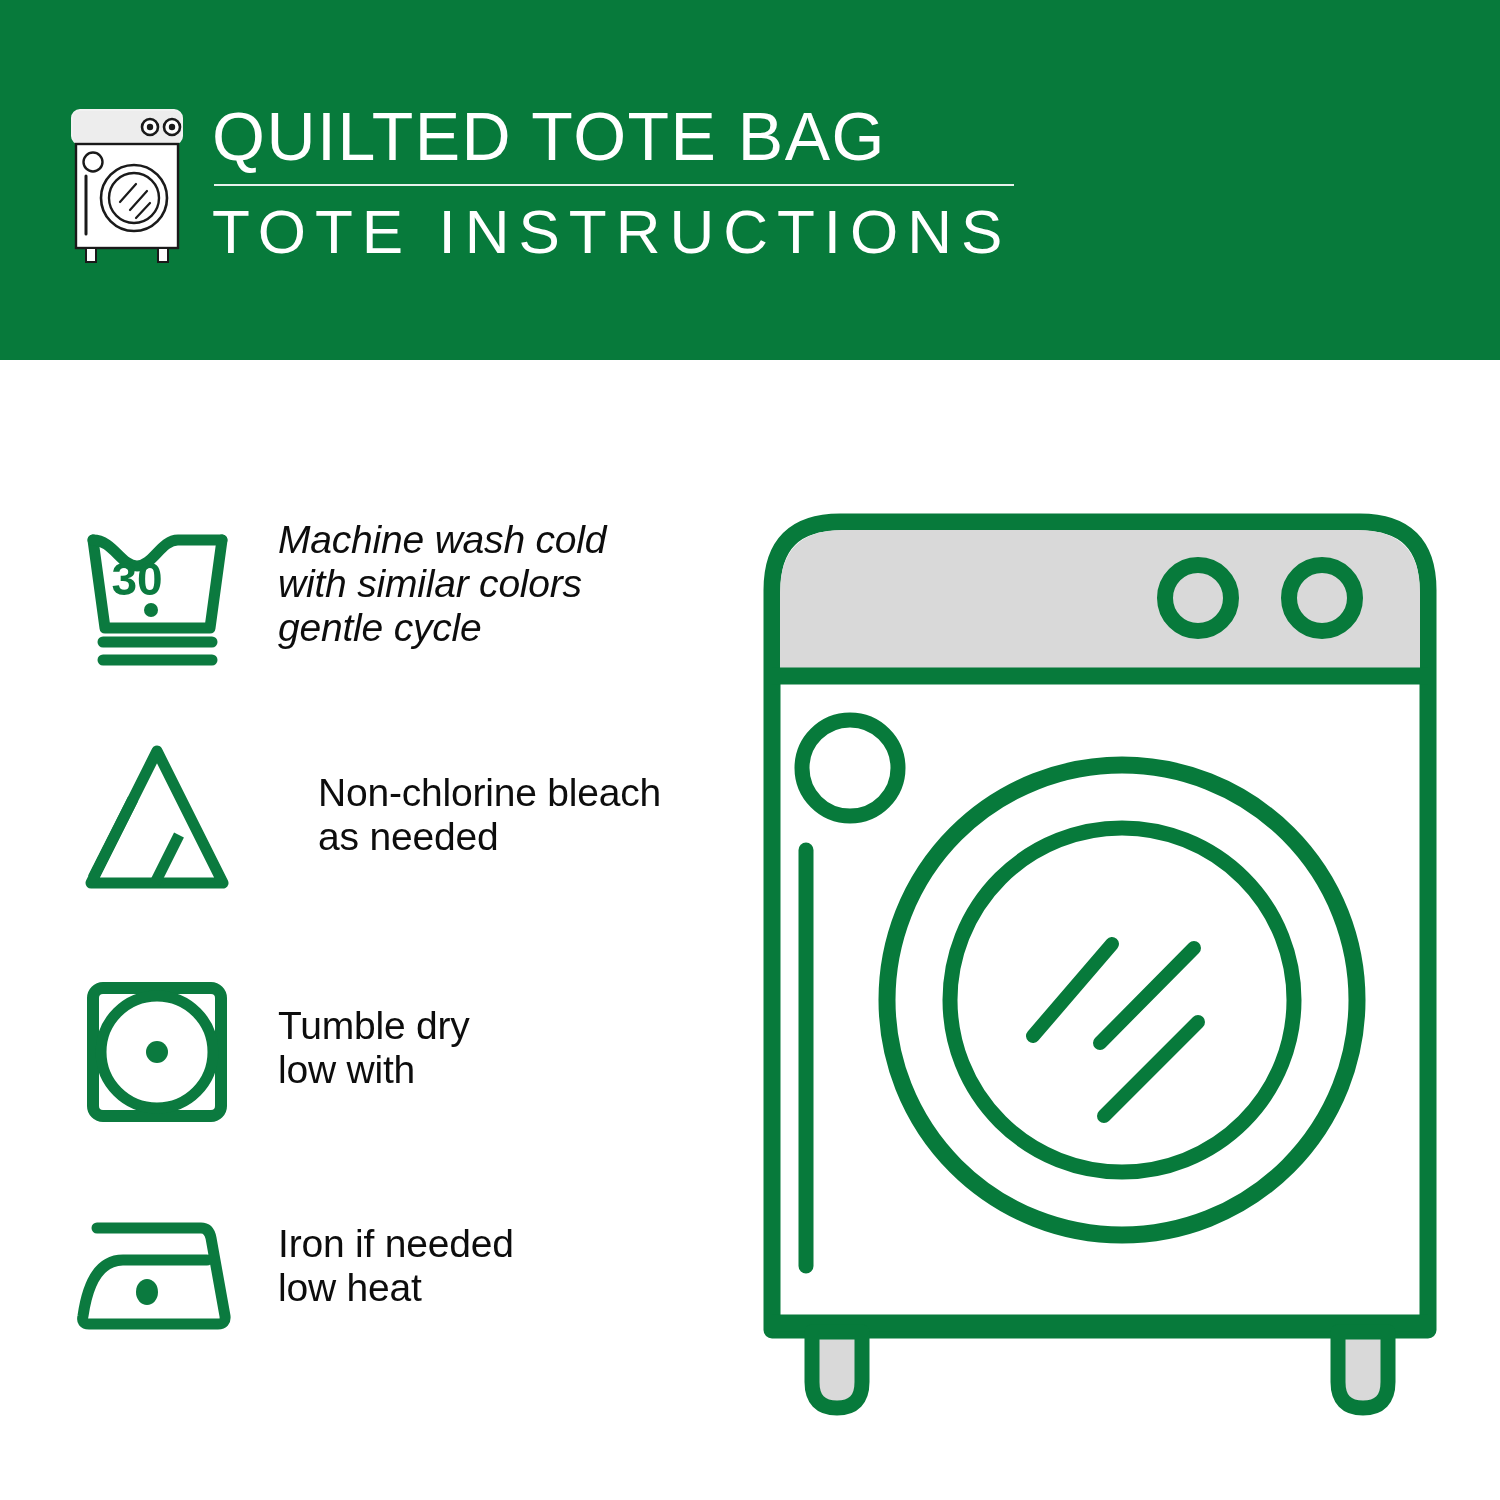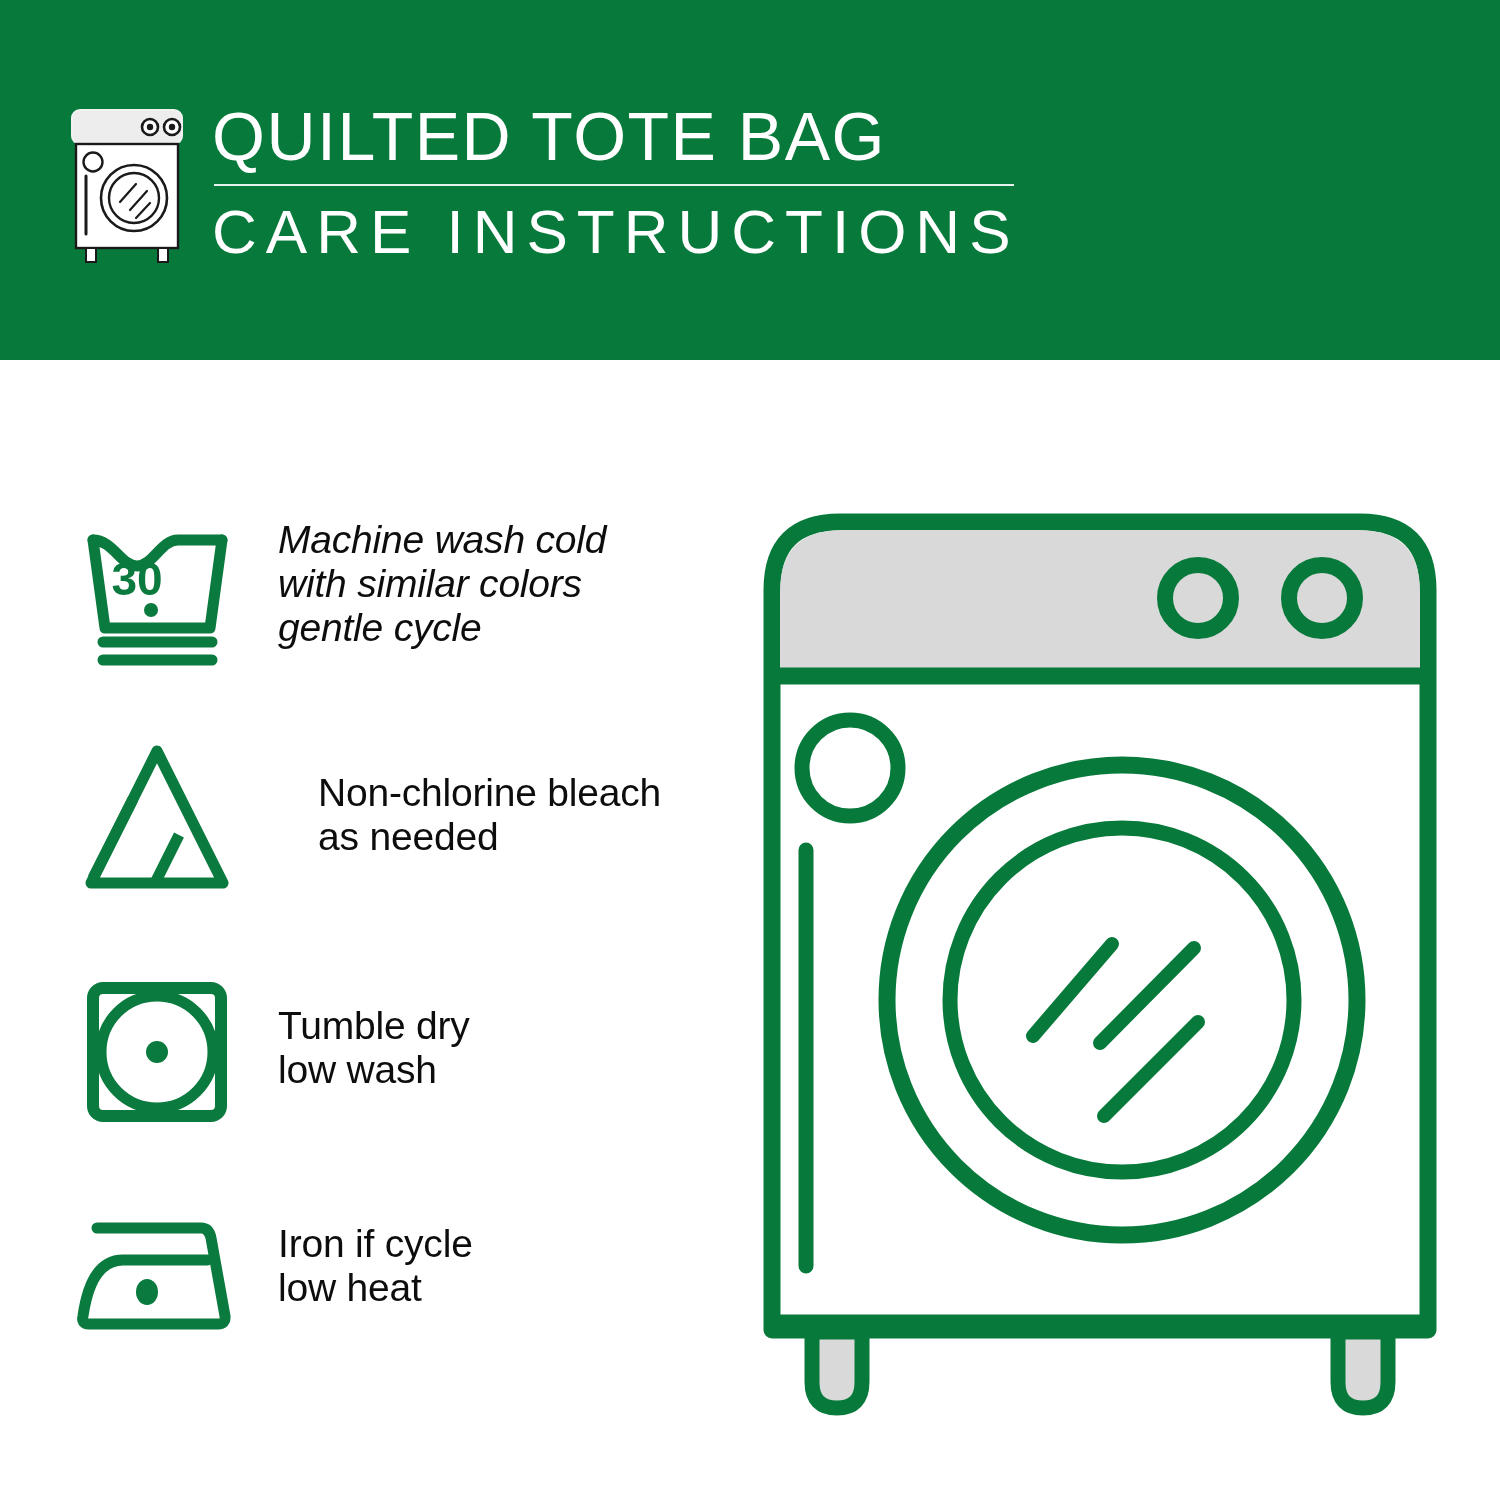--- a/index.html
+++ b/index.html
@@ -105,21 +105,21 @@
         <line x1="74" y1="112" x2="88" y2="97" stroke="#1a1a1a" stroke-width="2.2" stroke-linecap="round"></line>
 
         <rect x="24" y="142" width="10" height="14" fill="#ffffff" stroke="#1a1a1a" stroke-width="2"></rect>
         <rect x="96" y="142" width="10" height="14" fill="#ffffff" stroke="#1a1a1a" stroke-width="2"></rect>
       </svg>
     </div>
 
     <div class="header-text">
       <div class="title-main">QUILTED TOTE BAG</div>
       <div class="title-rule"></div>
-      <div class="title-sub">CARE INSTRUCTIONS</div>
+      <div class="title-sub">TOTE INSTRUCTIONS</div>
     </div>
   </div>
 
   <div class="symbols">
 
     <div class="sym-row sym-row-0">
       <div class="sym-icon">
         <svg viewBox="0 0 165 165" width="165" height="165">
           <path d="M18 30 L30 118 L135 118 L147 30" fill="none" stroke="#0B7A3F" stroke-width="11" stroke-linejoin="round" stroke-linecap="round"></path>
           <path d="M18 30 C 38 30, 46 56, 62 56 C 78 56, 86 30, 103 30 C 120 30, 128 30, 147 30" fill="none" stroke="#0B7A3F" stroke-width="11" stroke-linejoin="round" stroke-linecap="round"></path>
@@ -148,31 +148,31 @@
 
     <div class="sym-row sym-row-2">
       <div class="sym-icon">
         <svg viewBox="0 0 165 165" width="165" height="165">
           <rect x="18" y="18" width="128" height="128" rx="10" fill="none" stroke="#0B7A3F" stroke-width="12"></rect>
           <circle cx="82" cy="82" r="56" fill="none" stroke="#0B7A3F" stroke-width="11"></circle>
           <circle cx="82" cy="82" r="11" fill="#0B7A3F"></circle>
         </svg>
       </div>
       <div class="sym-text">Tumble dry
-low wash</div>
+low with</div>
     </div>
 
     <div class="sym-row sym-row-3">
       <div class="sym-icon">
         <svg viewBox="0 0 165 165" width="165" height="165">
           <path d="M22 40 L126 40 Q134 40 136 50 L150 128 Q151 136 143 136 L14 136 Q6 136 8 128 Q16 72 48 72 L132 72" fill="none" stroke="#0B7A3F" stroke-width="11" stroke-linejoin="round" stroke-linecap="round"></path>
           <ellipse cx="72" cy="104" rx="11" ry="13" fill="#0B7A3F"></ellipse>
         </svg>
       </div>
-      <div class="sym-text">Iron if cycle
+      <div class="sym-text">Iron if needed
 low heat</div>
     </div>
   </div>
 
   <div class="machine">
     <svg viewBox="0 0 720 960" width="720" height="960">
 
       <path d="M32 850 L32 110 Q32 42 100 42 L620 42 Q688 42 688 110 L688 850 Z" fill="#ffffff" stroke="#077A3B" stroke-width="17" stroke-linejoin="round"></path>
 
       <path d="M40 188 L40 112 Q40 50 102 50 L618 50 Q680 50 680 112 L680 188 Z" fill="#D9D9D9" stroke="none"></path>

